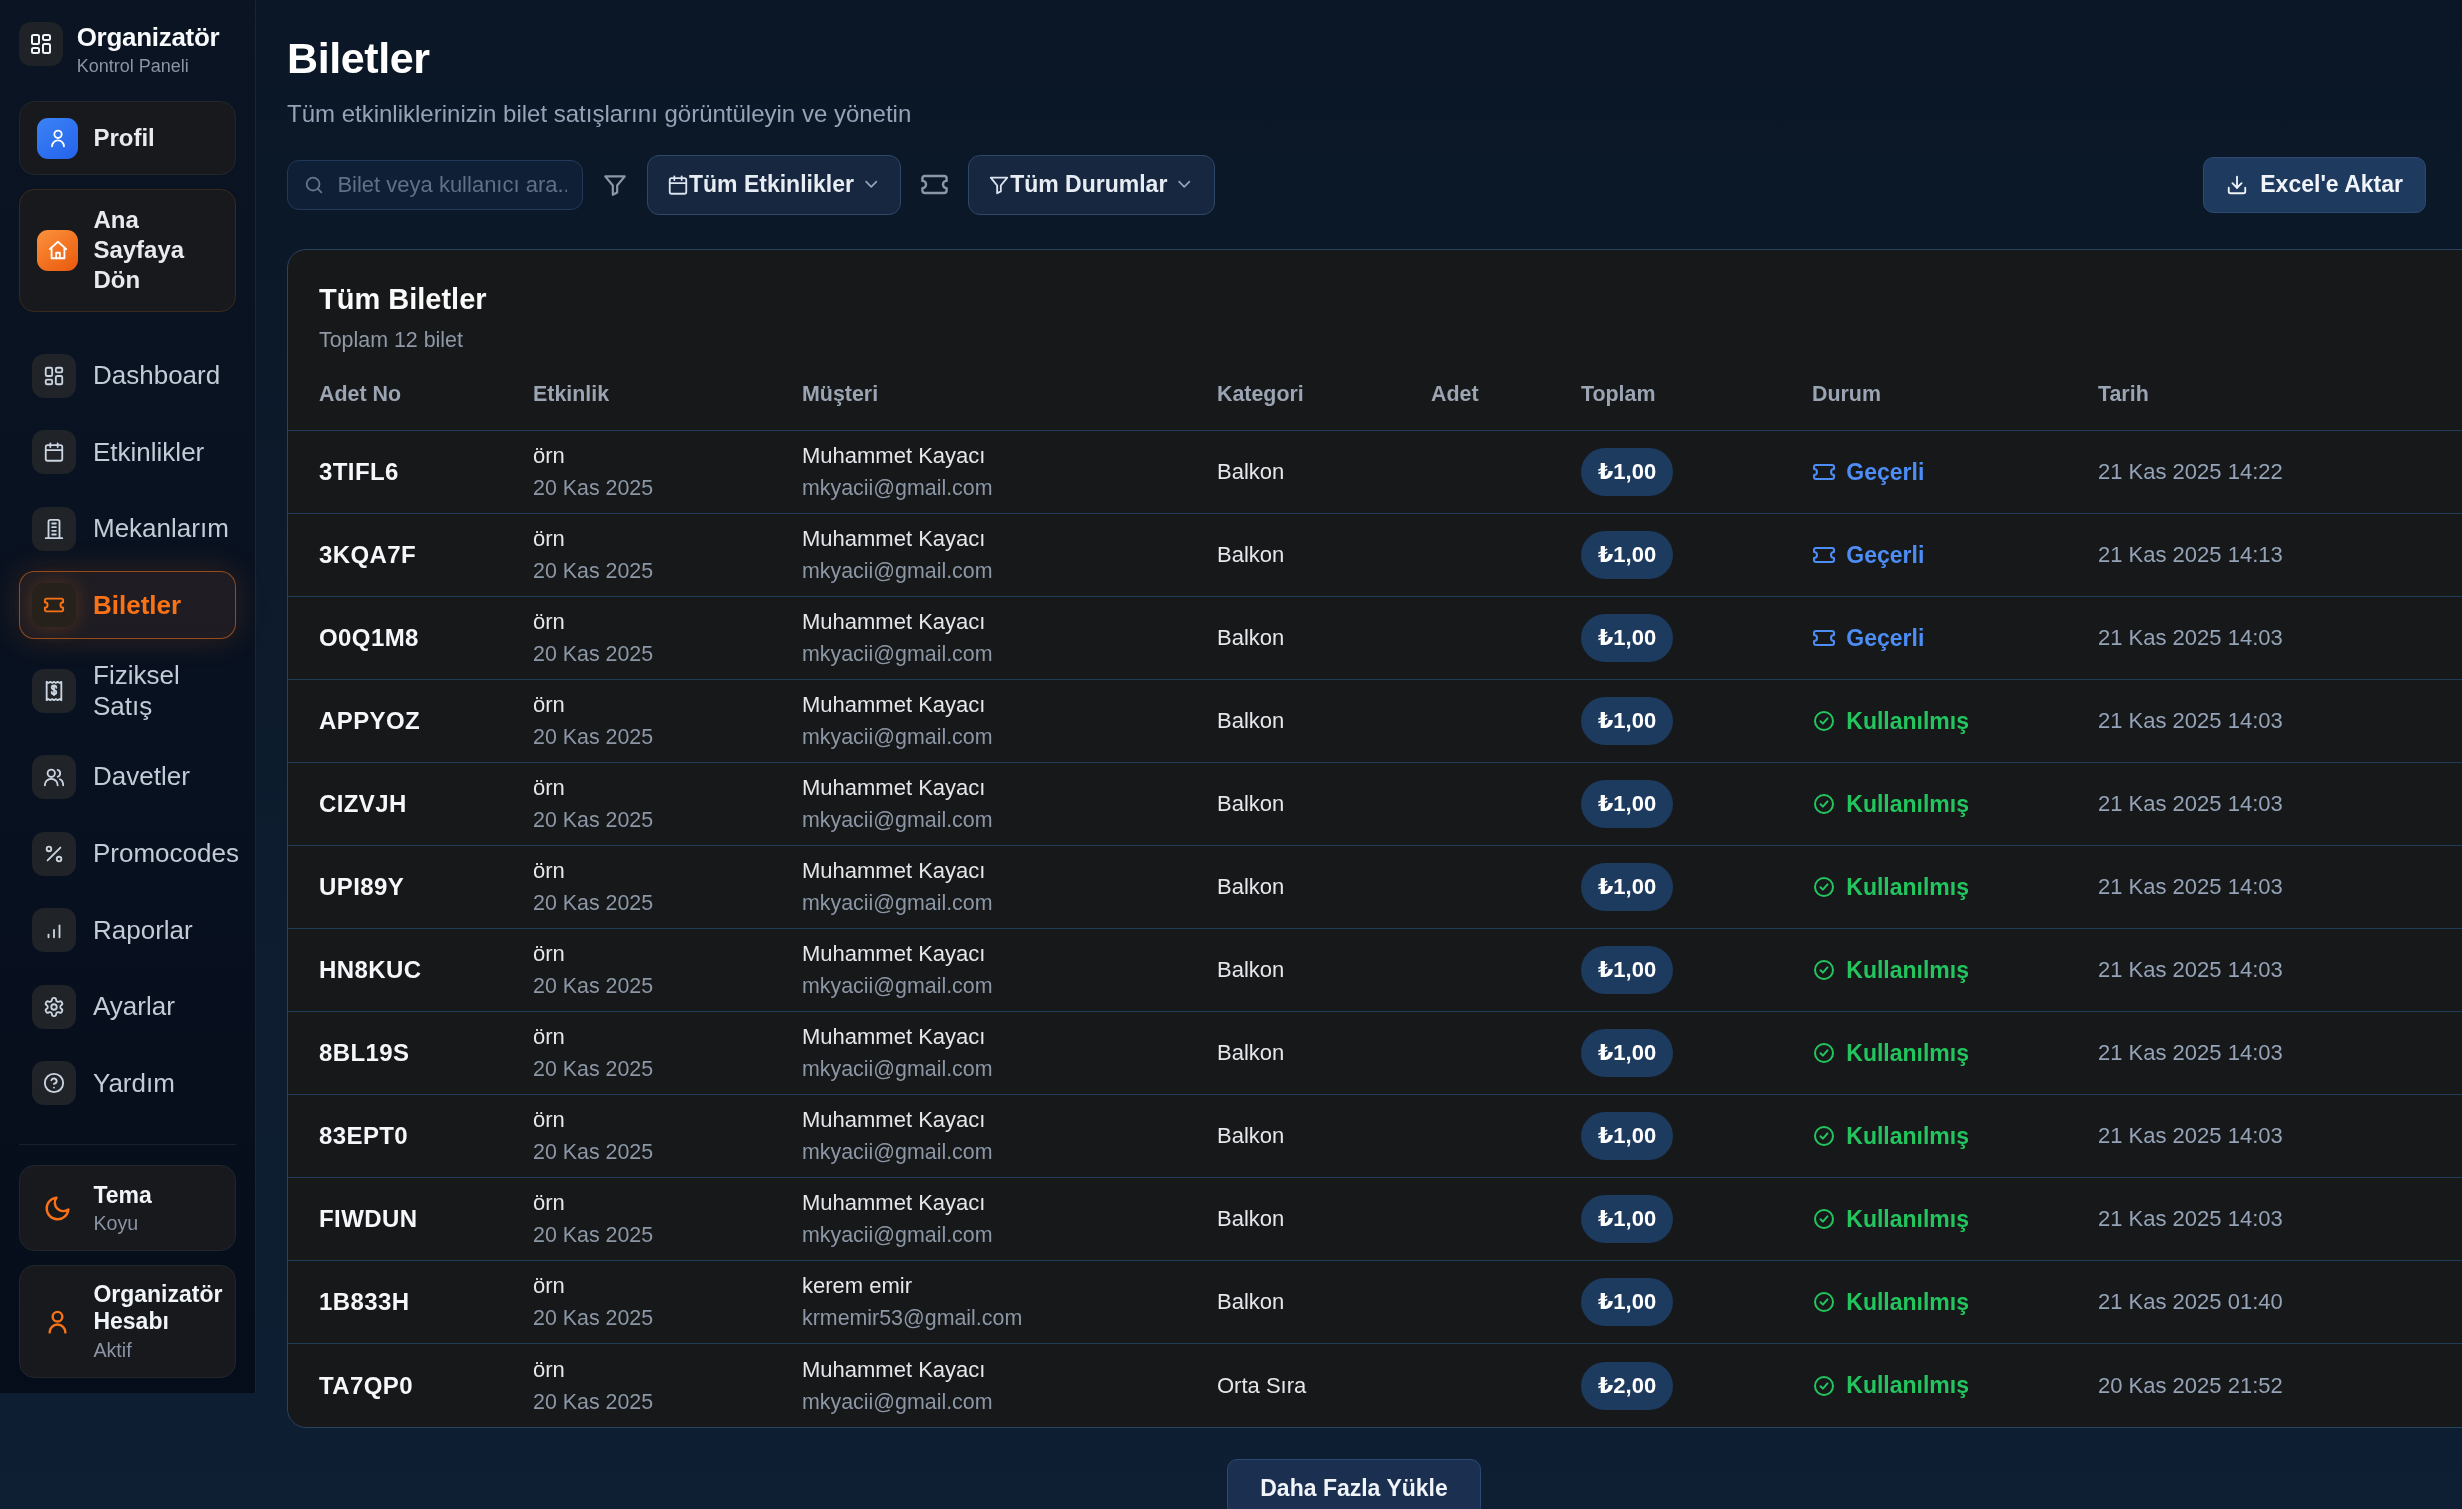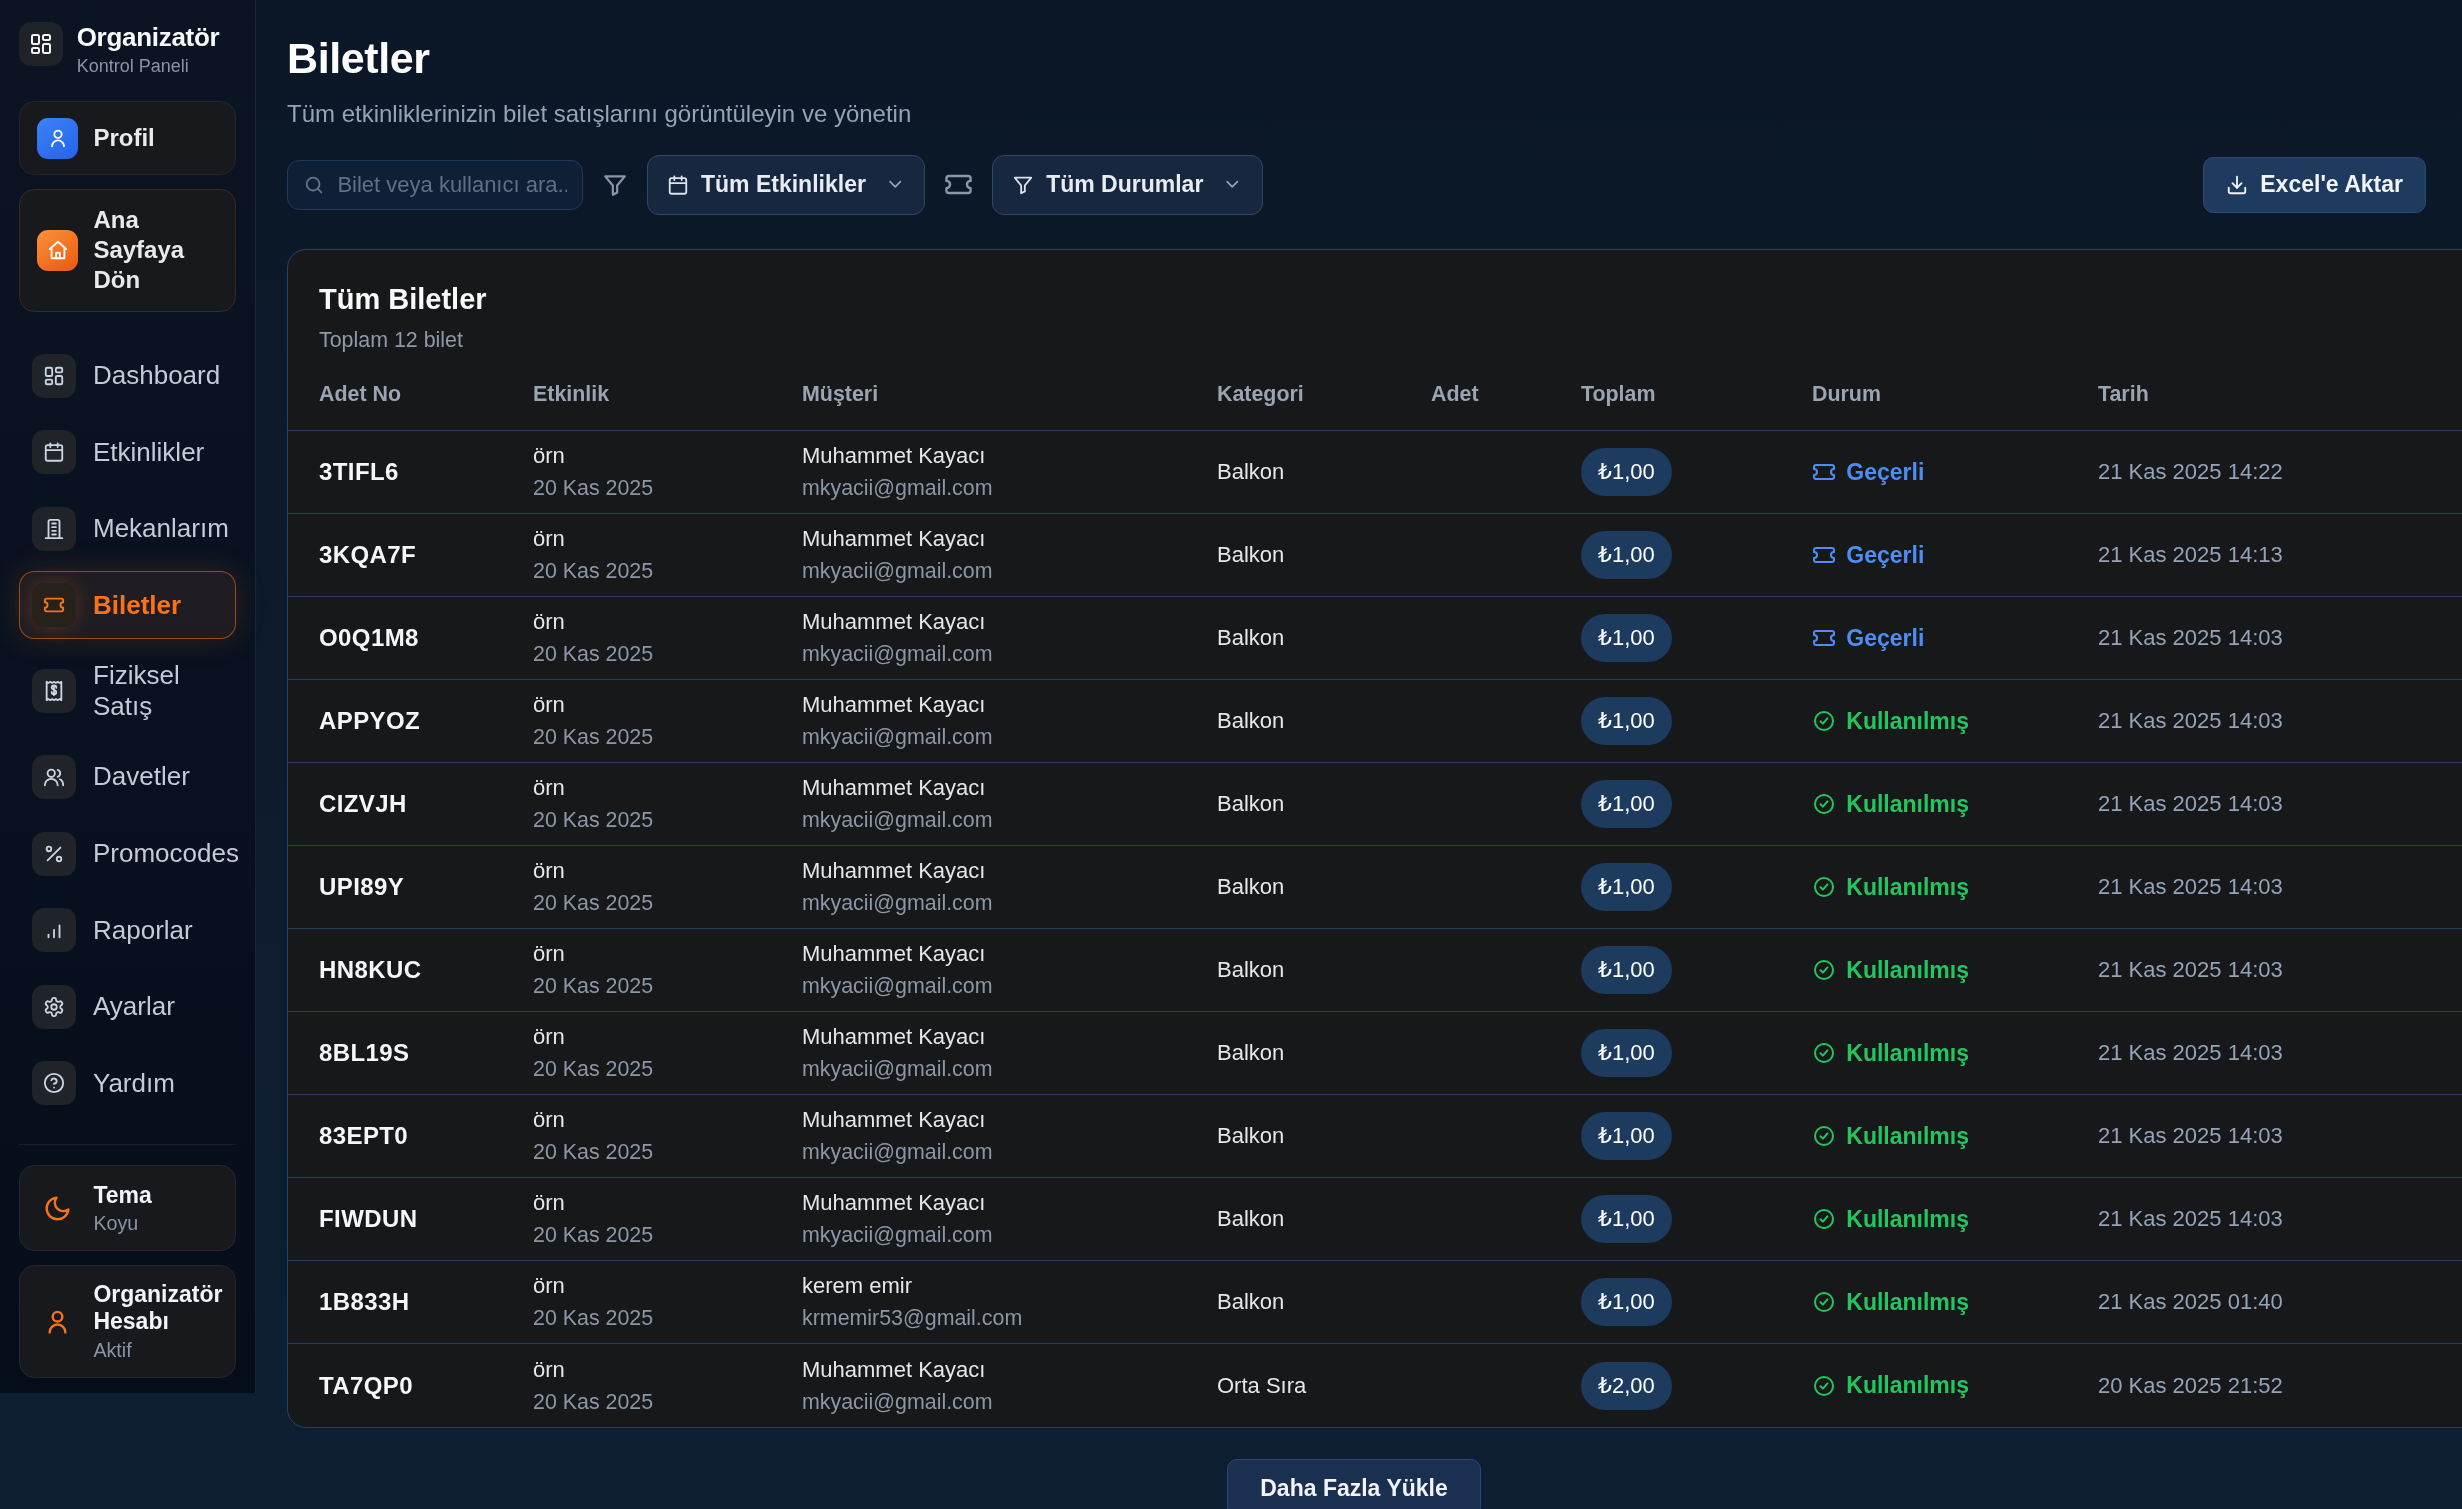--- a/index.html
+++ b/index.html
@@ -64,21 +64,21 @@
     display:flex; align-items:center; gap:12px; padding:0 15.4px; color:#64748b;
   }
   .search-box input {
     flex:1; background:transparent; border:none; outline:none; color:#cbd5e1;
     font-size:22px; font-family:inherit; min-width:0;
   }
   .search-box input::placeholder { color:#5f7186; }
   .inline-icon { color:#8b97a8; display:flex; align-items:center; }
   .select-chip {
     height:60px; background:#16273f; border:0.9px solid #2e4867; border-radius:12px;
-    display:flex; align-items:center; gap:12px; padding:0 19px; cursor:pointer; color:#e2e8f0;
+    display:flex; align-items:center; padding:0 19px; cursor:pointer; color:#e2e8f0;
   }
   .select-chip .sel-label { font-size:23px; font-weight:600; color:#e8edf4; }
   .select-chip .chev { color:#94a3b8; margin-left:6.8px; }
   .spacer { flex:1; }
   .export-btn {
     height:56px; background:#1e3a5f; border:0.9px solid #2c4a72; border-radius:10.3px;
     display:flex; align-items:center; gap:12px; padding:0 22px; cursor:pointer; color:#f1f5f9;
   }
   .export-btn span { font-size:23px; font-weight:bold; }
 
@@ -94,21 +94,21 @@
   .tgrid { display:grid; grid-template-columns:214px 269px 415px 214px 150px 231px 286px 1fr; align-items:center; padding:0 31px; }
   .thead { height:72px; border-bottom:0.9px solid #213c5b; }
   .thead .th { font-size:21.4px; font-weight:bold; color:#9aa4b2; }
   .trow { min-height:83px; border-bottom:0.9px solid #213c5b; }
   .trow:last-child { border-bottom:none; }
   .c-code { font-size:24px; font-weight:bold; color:#f5f7fa; letter-spacing:0.4px; }
   .two-line .l1 { font-size:22px; color:#e5e7eb; }
   .two-line .l2 { font-size:21.4px; color:#8c97a6; margin-top:6.8px; }
   .c-cat { font-size:22px; color:#e5e7eb; }
   .badge {
-    display:inline-block; background:var(--badge); color:#fff; font-size:22px; font-weight:normal;
+    display:inline-block; background:var(--badge); color:#fff; font-size:22px; font-weight:bold;
     padding:11px 17px; border-radius:854px;
   }
   .status { display:flex; align-items:center; gap:10.3px; font-size:23px; font-weight:600; }
   .status.valid { color:var(--valid); }
   .status.used { color:var(--used); }
   .c-date { font-size:22px; color:#94a3b8; }
 
   .load-more-wrap { display:flex; justify-content:center; width:2134px; margin-top:31px; }
   .load-more {
     background:#1b3050; border:0.9px solid #2c4a74; border-radius:10.3px; color:#f1f5f9;

